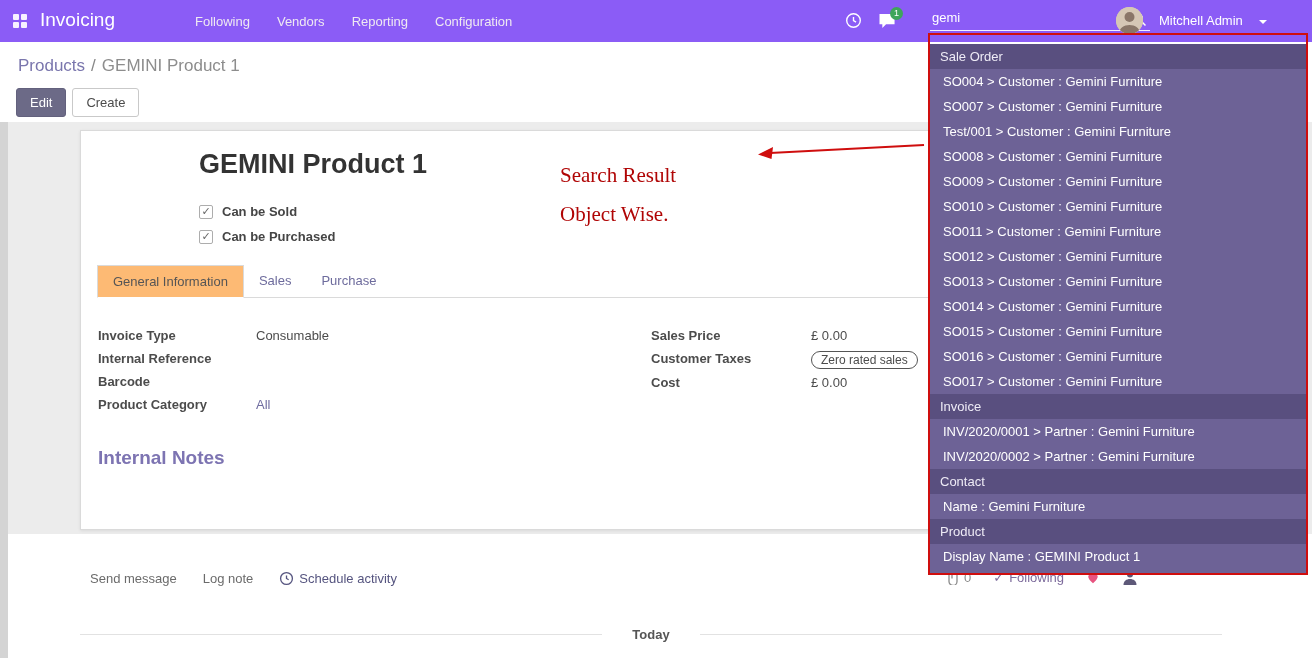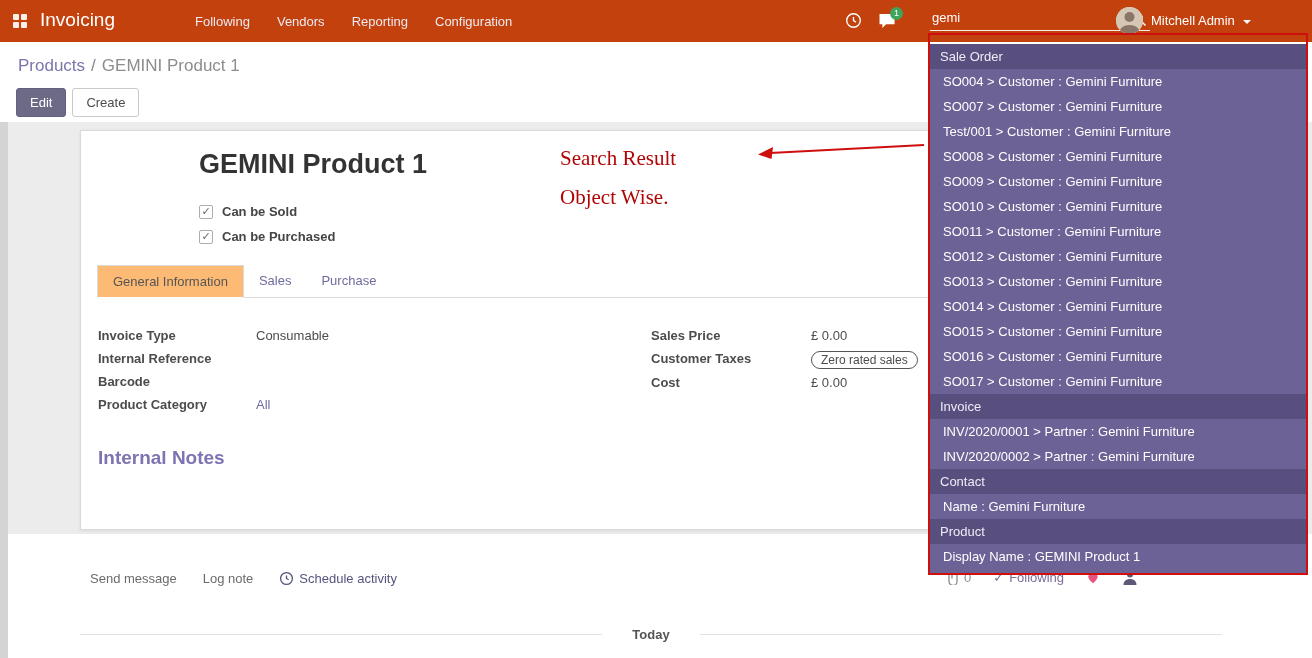--- a/index.html
+++ b/index.html
@@ -1,33 +1,33 @@
 <!DOCTYPE html>
 <html><head>
 <meta charset="utf-8">
 <style>
   *{box-sizing:border-box;margin:0;padding:0;}
   html,body{width:1312px;height:658px;}
   body{position:relative;overflow:hidden;font-family:"Liberation Sans",sans-serif;background:#fff;}
   a{text-decoration:none;cursor:pointer;}
 
   
-  .navbar{position:absolute;top:0;left:0;width:1312px;height:42px;background:#c2410c;color:#fff;z-index:10;padding-left:32px;}
+  .navbar{position:absolute;top:0;left:0;width:1312px;height:42px;background:#8b5cf6;color:#fff;z-index:10;padding-left:32px;}
   .apps-icon{position:absolute;left:13px;top:14px;width:15px;height:15px;display:grid;grid-template-columns:6px 6px;grid-template-rows:6px 6px;gap:2px;cursor:pointer;}
   .apps-icon span{background:rgba(255,255,255,.92);width:6px;height:6px;border-radius:1px;}
   .app-name{position:absolute;left:40px;top:9px;font-size:19px;font-weight:500;color:#fff;cursor:pointer;}
   .nav-menus{position:absolute;left:195px;top:0;height:42px;display:flex;align-items:center;gap:27px;font-size:13px;}
   .nav-menus a{color:#efe9f2;}
   .tray-clock{position:absolute;left:845px;top:12px;cursor:pointer;line-height:0;}
   .tray-chat{position:absolute;left:878px;top:13px;cursor:pointer;line-height:0;}
   .chat-badge{position:absolute;left:12px;top:-6px;background:#3ea55b;color:#fff;font-size:9px;min-width:13px;height:13px;border-radius:8px;display:flex;align-items:center;justify-content:center;padding:0 3px;line-height:1;}
   .tray-search{position:absolute;left:930px;top:5px;width:220px;}
   .tray-search input{width:100%;background:transparent;border:none;outline:none;border-bottom:1px solid rgba(255,255,255,.9);color:#fff;font-size:13px;padding:5px 24px 5px 2px;font-family:inherit;}
   .search-glass{position:absolute;right:3px;top:7px;line-height:0;}
-  .tray-user{position:absolute;left:1116px;top:7px;display:flex;align-items:center;gap:8px;cursor:pointer;}
+  .tray-user{position:absolute;left:1116px;top:7px;display:flex;align-items:center;gap:16px;cursor:pointer;}
   .avatar{width:27px;height:27px;border-radius:50%;background:#d6c7b5;overflow:hidden;line-height:0;}
   .user-name{font-size:13px;color:#fff;}
   .caret{width:0;height:0;border-left:4px solid transparent;border-right:4px solid transparent;border-top:4px solid #fff;margin-top:2px;}
 
   
   .breadcrumb{position:absolute;left:18px;top:56px;font-size:17px;}
   .bc-link{color:#7a76ad;}
   .bc-sep{color:#888;margin:0 6px;}
   .bc-current{color:#8d8d8d;}
   .action-row{position:absolute;left:16px;top:88px;display:flex;gap:6px;}
@@ -67,21 +67,21 @@
   .chatter-right{position:absolute;left:948px;top:570px;display:flex;align-items:center;gap:22px;z-index:5;font-size:13px;}
   .att{display:inline-flex;align-items:center;gap:4px;color:#8a8a8a;cursor:pointer;}
   .following{display:inline-flex;align-items:center;gap:5px;color:#7d6b9c;cursor:pointer;}
   .follower{position:relative;cursor:pointer;line-height:0;}
   .fcount{position:absolute;right:-10px;top:-4px;color:#e75480;font-size:11px;font-weight:700;line-height:1;}
   .today-divider{position:absolute;left:80px;top:627px;width:1142px;display:flex;align-items:center;}
   .today-divider .line{flex:1;height:1px;background:#e2e2e2;}
   .today-text{margin:0 30px;font-size:13px;font-weight:700;color:#555;}
 
   
-  .annotation{position:absolute;left:560px;top:146px;z-index:40;font-family:"Liberation Serif",serif;color:#b00505;font-size:21px;}
+  .annotation{position:absolute;left:560px;top:163px;z-index:40;font-family:"Liberation Serif",serif;color:#b00505;font-size:21px;}
   .annotation .l2{margin-top:14px;}
   .red-arrow{position:absolute;left:756px;top:139px;z-index:40;line-height:0;}
 
   
   .search-dd{position:absolute;left:928px;top:33px;width:380px;height:542px;border:2px solid #cf0e0e;z-index:50;}
   .dd-body{position:absolute;left:0;right:0;top:9px;bottom:0;background:#6d6296;overflow:hidden;}
   .dd-header{background:#594f7f;color:#eeebf6;font-size:13px;padding:4px 10px;line-height:17px;}
   .dd-item{color:#fff;font-size:13px;padding:4px 10px 4px 13px;line-height:17px;white-space:nowrap;overflow:hidden;text-overflow:ellipsis;cursor:pointer;}
 </style>
 </head>

